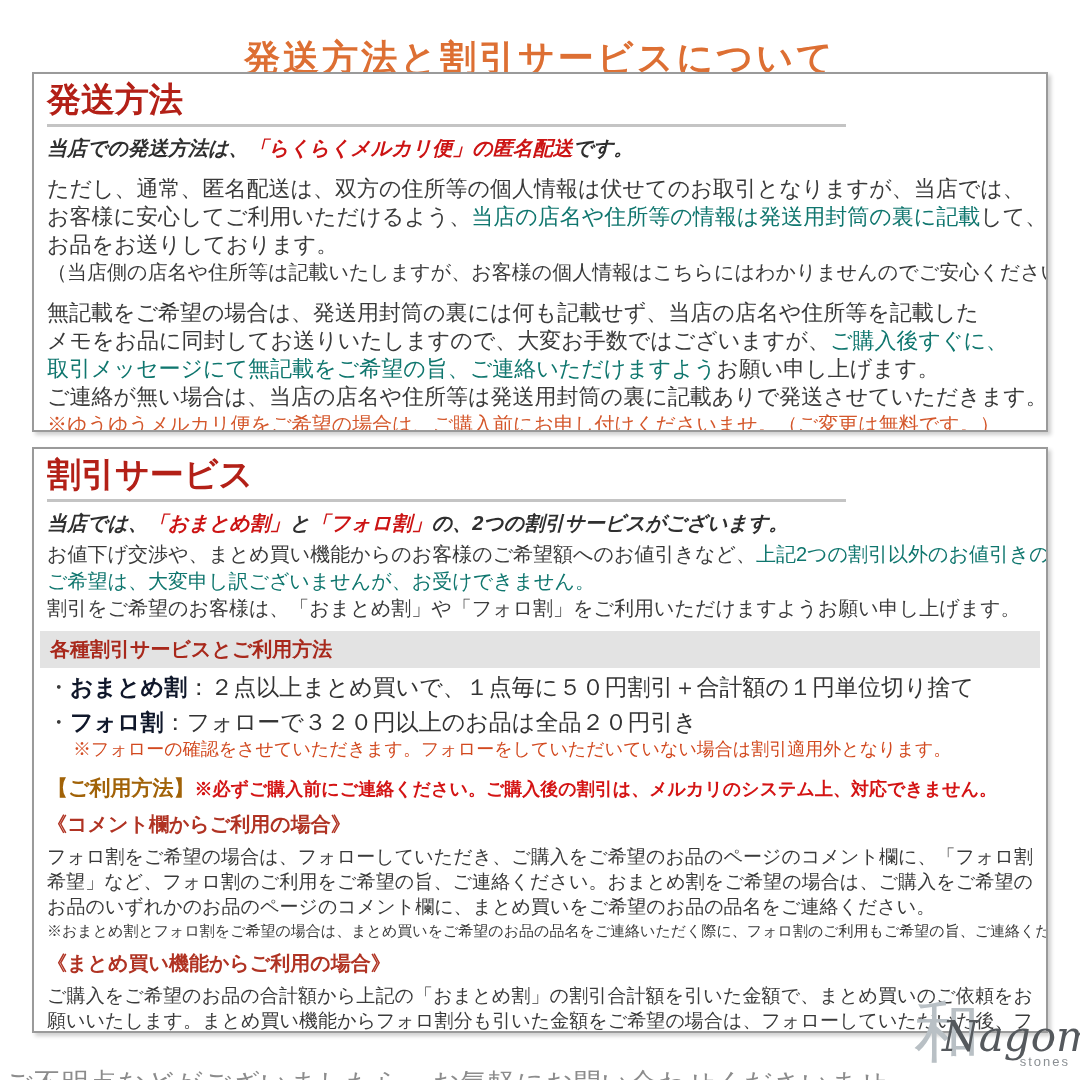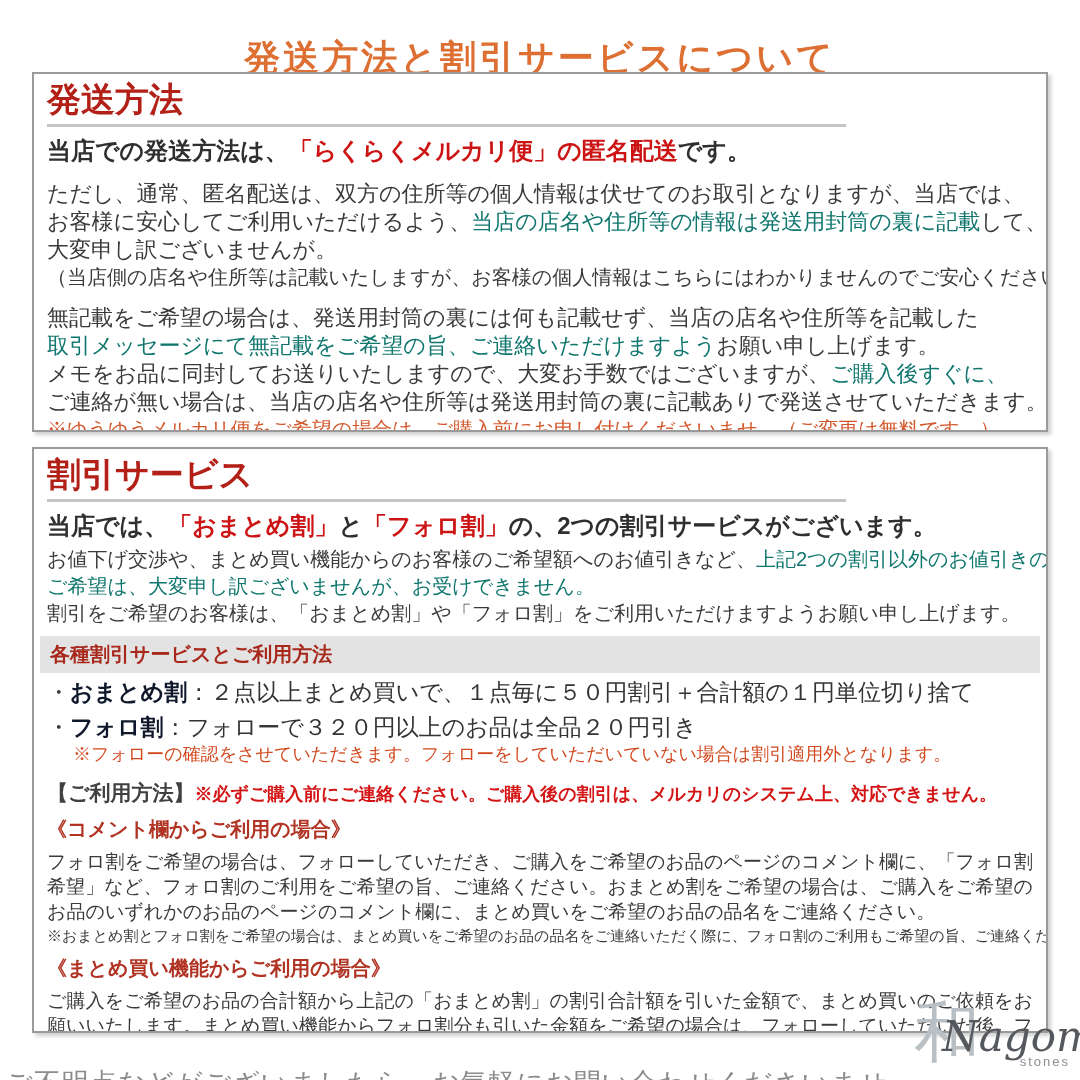--- a/index.html
+++ b/index.html
@@ -21,41 +21,41 @@
     box-shadow:3px 3px 4px #cfcfcf;
     padding:6px 13px 8px;overflow:hidden;
   }
   #shipping-box{top:72px;height:360px;}
   #discount-box{top:447px;height:586px;}
   .box-heading{
     margin:0;font-size:34px;line-height:1.15;font-weight:bold;color:#b32017;
   }
   .rule{border:0;border-bottom:3px solid #c4c4c4;width:81%;margin:5px 0 8px 0;}
   
-  .lead{font-size:24px;margin:2px 0 0;font-weight:bold;}
+  .lead{font-size:20px;margin:2px 0 0;font-weight:bold;font-style:italic;}
   .lead .plain{font-weight:bold;color:#2f2f2f;}
   .em-red{color:#cc1414;font-weight:bold;}
   .para{margin:13px 0 0;font-size:22px;line-height:28px;}
   .para .line{display:block;white-space:nowrap;}
   .red{color:#0f766e;}
   .paren-note{font-size:20px;line-height:27px;}
   .note-orange{color:#d4572b;font-size:20px;line-height:27px;}
   
   .policy{margin:4px 0 0;font-size:20px;line-height:27px;}
   .bar{
     background:#e3e3e3;color:#a8281b;font-weight:bold;font-size:20px;
     padding:5px 10px;margin:9px -7px 4px -7px;
   }
   .bullet-block{margin:4px 0 0;}
   .bullet-line{font-size:23px;line-height:31px;white-space:nowrap;}
   .bullet-name{color:#0f172a;font-weight:bold;}
   .bullet-desc{color:#333333;}
   .bullet-note{font-size:18px;line-height:23px;color:#d2491f;margin:0 0 6px 26px;white-space:nowrap;}
   .usage-line{margin:13px 0 0;white-space:nowrap;}
-  .usage-head{font-size:21px;font-weight:bold;color:#404040;}
+  .usage-head{font-size:21px;font-weight:bold;color:#a16207;}
   .usage-warn{font-size:18px;font-weight:bold;color:#d41414;}
   .sub-head{margin:9px 0 1px;font-size:20px;font-weight:bold;color:#b03323;}
   .sub-body{margin:6px 0 0;font-size:19px;line-height:25px;text-align:justify;}
   .small-note{margin:2px 0 0;font-size:15px;line-height:20px;color:#3a3a3a;white-space:nowrap;}
   
   .footer-note{
     position:absolute;top:1038px;left:5px;
     font-family:"DejaVu Serif",serif;font-size:27px;letter-spacing:1px;color:#8c8c8c;
   }
   .logo{position:absolute;top:1004px;right:8px;width:160px;height:74px;}
@@ -80,28 +80,28 @@
   <h2 class="box-heading">発送方法</h2>
   <div class="rule"></div>
 
   <p class="lead">
     <span class="plain">当店での発送方法は、</span><span class="em-red">「らくらくメルカリ便」の匿名配送</span><span class="plain">です。</span>
   </p>
 
   <p class="para">
     <span class="line">ただし、通常、匿名配送は、双方の住所等の個人情報は伏せてのお取引となりますが、当店では、</span>
     <span class="line"><span>お客様に安心してご利用いただけるよう、</span><span class="red">当店の店名や住所等の情報は発送用封筒の裏に記載</span><span>して、</span></span>
-    <span class="line">大変申し訳ございませんが。</span>
+    <span class="line">お品をお送りしております。</span>
     <span class="line paren-note">（当店側の店名や住所等は記載いたしますが、お客様の個人情報はこちらにはわかりませんのでご安心ください。）</span>
   </p>
 
   <p class="para">
     <span class="line">無記載をご希望の場合は、発送用封筒の裏には何も記載せず、当店の店名や住所等を記載した</span>
+    <span class="line"><span>メモをお品に同封してお送りいたしますので、大変お手数ではございますが、</span><span class="red">ご購入後すぐに、</span></span>
     <span class="line"><span class="red">取引メッセージにて無記載をご希望の旨、ご連絡いただけますよう</span><span>お願い申し上げます。</span></span>
-    <span class="line"><span>メモをお品に同封してお送りいたしますので、大変お手数ではございますが、</span><span class="red">ご購入後すぐに、</span></span>
     <span class="line">ご連絡が無い場合は、当店の店名や住所等は発送用封筒の裏に記載ありで発送させていただきます。</span>
     <span class="line note-orange">※ゆうゆうメルカリ便をご希望の場合は、ご購入前にお申し付けくださいませ。（ご変更は無料です。）</span>
   </p>
 </section>
 
 <section class="box" id="discount-box">
   <h2 class="box-heading">割引サービス</h2>
   <div class="rule"></div>
 
   <p class="lead">

